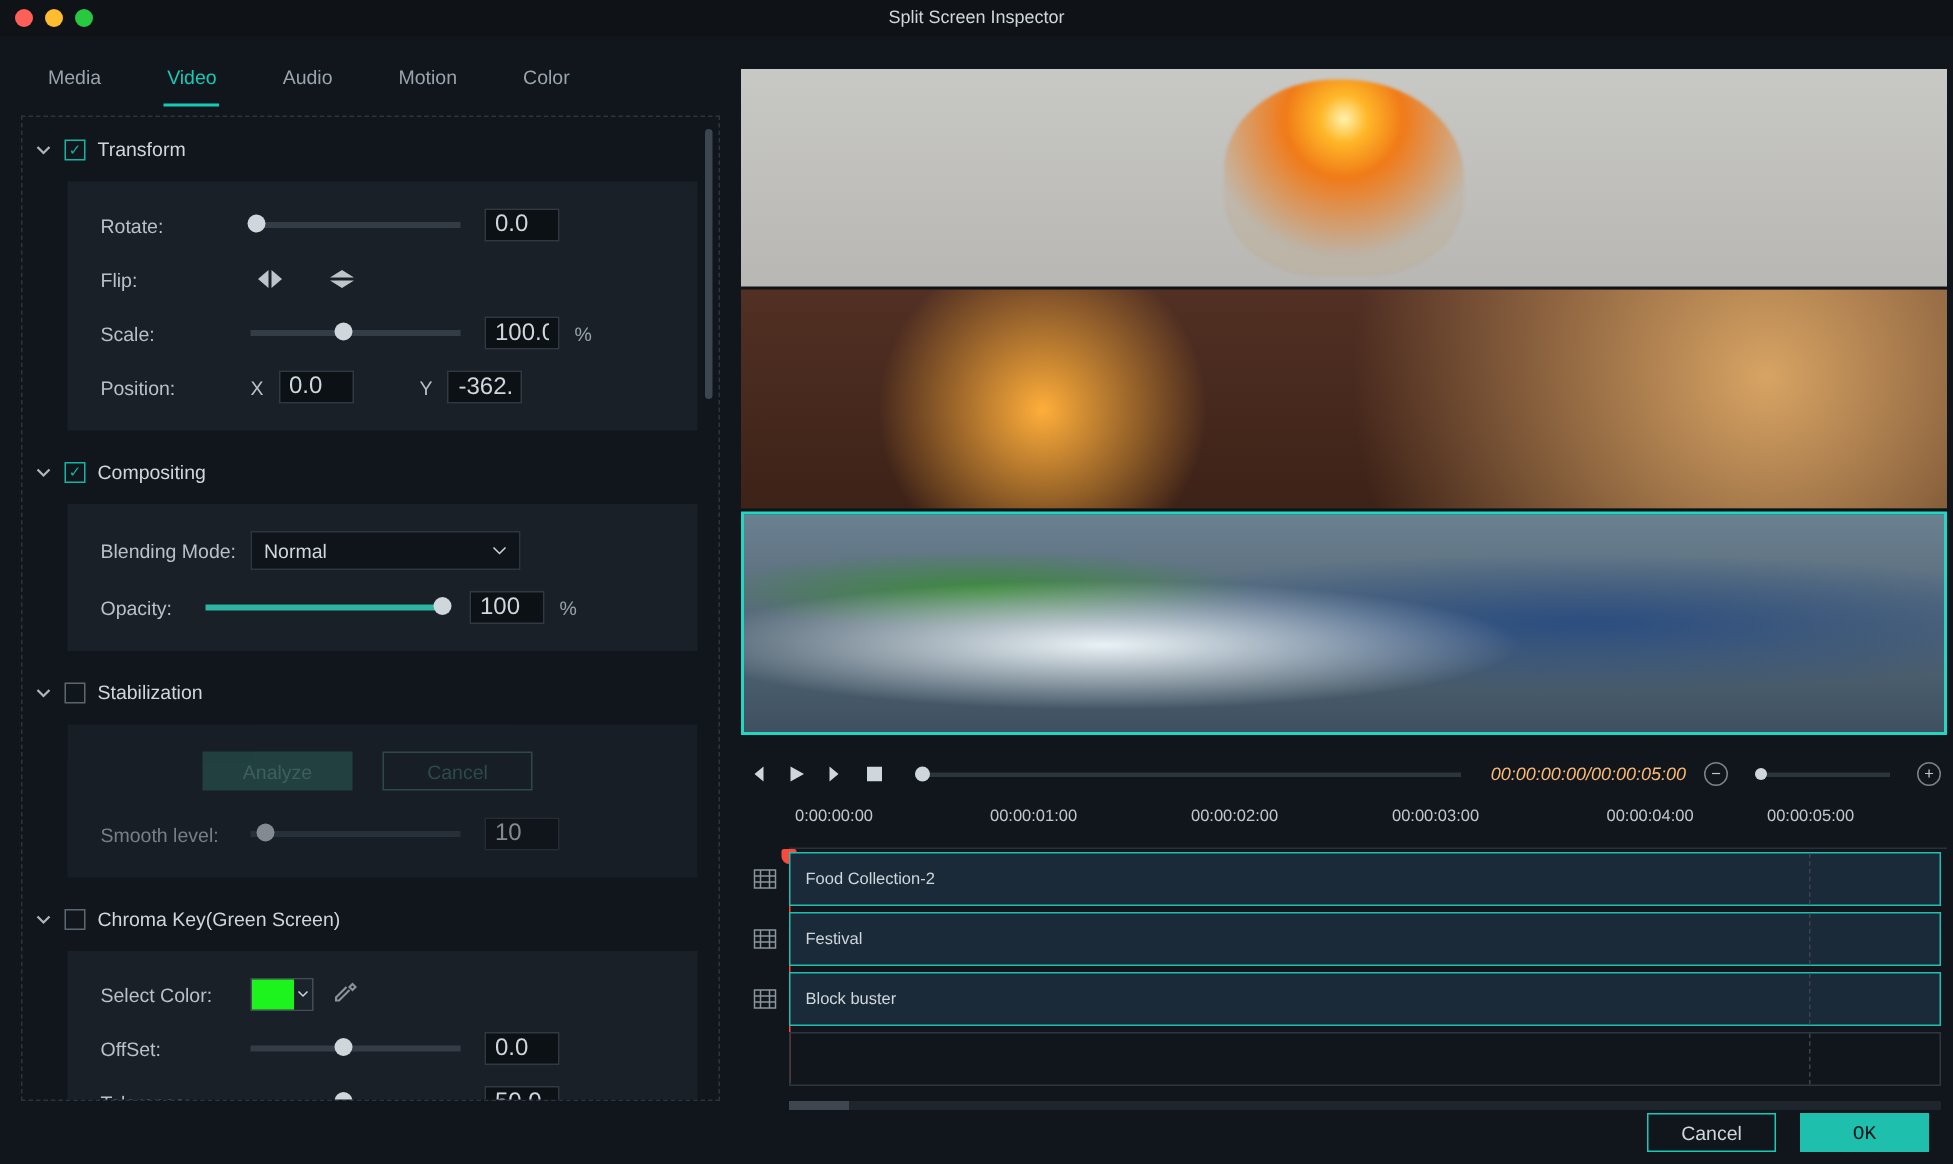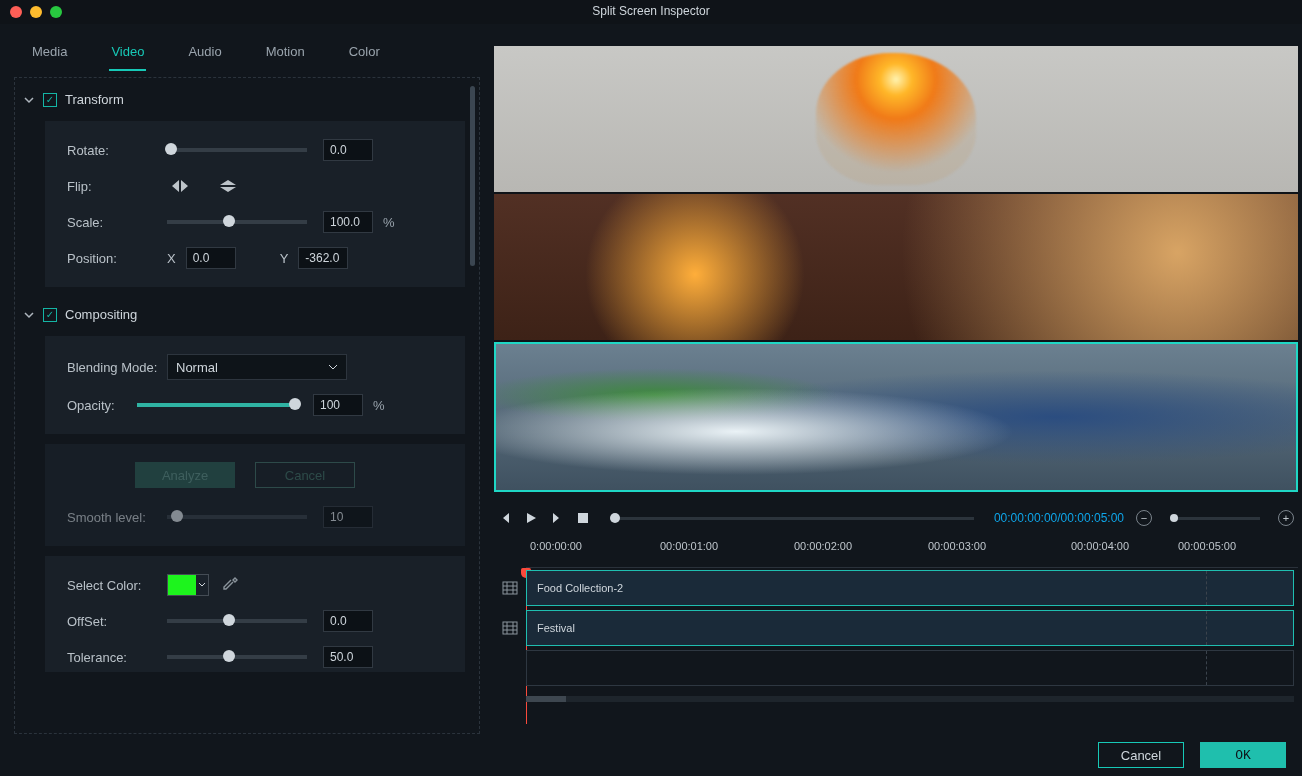--- a/index.html
+++ b/index.html
@@ -71,21 +71,21 @@
   width:140px; height:4px; background:#343d46;
   position:relative; margin-right:16px;
 }
 .slider .knob{
   position:absolute; top:-5px; width:12px;height:12px;
   border-radius:50%; background:#cfd6dc;
 }
 .sliderfill{height:100%;background:#2fb3a3;}
 .numbox{
   width:50px;height:22px;background:#0c1116;border:1px solid #313942;
-  color:#cfd6dc; padding:2px 6px; font-size:12px;
+  color:#cfd6dc; padding:2px 6px; font-size:16px;
 }
 .pct{margin-left:10px;color:#9aa4ad;}
 .iconbtn{
   width:26px;height:22px;display:flex;align-items:center;justify-content:center;
   color:#cfd6dc; margin-right:22px;
 }
 .xy{display:flex;align-items:center;gap:10px;}
 .xy span{color:#b9c1c8;}
 .selectbox{
   width:180px;height:26px;background:#0e1419;border:1px solid #2d353e;
@@ -132,21 +132,21 @@
              radial-gradient(ellipse at 70% 50%, #2b4d80 0%, rgba(30,60,120,0) 45%),
              radial-gradient(ellipse at 20% 35%, #3e8a3d 0%, rgba(62,138,61,0) 20%);
 }
 .playbar{
   height:28px;display:flex;align-items:center;gap:12px;
   padding:0 4px; margin-top:12px;
 }
 .pbtn{width:14px;height:14px;display:flex;align-items:center;justify-content:center;color:#cfd6dc;cursor:pointer;}
 .progress{flex:1;height:3px;background:#2c343c;position:relative;margin:0 8px;}
 .progress .k{position:absolute;left:0;top:-4px;width:10px;height:10px;border-radius:50%;background:#cfd6dc;}
-.tc{font-size:12px;color:#0ea5e9;}
+.tc{font-size:12px;color:#fdba74;font-style:italic;}
 .zoombtn{width:16px;height:16px;border:1px solid #7a838b;border-radius:50%;display:flex;align-items:center;justify-content:center;font-size:11px;color:#bfc6cc;cursor:pointer;}
 .zscale{width:90px;height:3px;background:#2c343c;position:relative;margin:0 6px;}
 .zscale .k{position:absolute;left:0;top:-3px;width:8px;height:8px;border-radius:50%;background:#cfd6dc;}
 
 .timeline{margin-top:6px;}
 .ruler{
   height:30px;position:relative;border-bottom:1px solid #2a313a;
   margin-left:32px;
 }
 .ruler .tick{position:absolute;top:2px;font-size:11px;color:#bfc6cc;}
@@ -285,36 +285,54 @@
               <div class="sliderfill" style="width:100%"></div>
               <div class="knob" style="left:152px"></div>
             </div>
             <input class="numbox" value="100" style="">
             <span class="pct">%</span>
           </div>
         </div>
       </div>
 
       <div class="section stabilization">
+        <div class="sec-head">
+          <span class="chev">
+            <svg width="12" height="12" viewBox="0 0 12 12" fill="none">
+                <path d="M2 4l4 4 4-4" stroke-width="1.5"></path>
+              </svg>
+          </span>
+          <span class="cb unchecked">✓</span>
+          <span class="sec-title">Stabilization</span>
+        </div>
         <div class="sec-body disabled-body">
           <div class="row" style="justify-content:center;margin-bottom:18px">
             <div class="btn-pill a">Analyze</div>
             <div class="btn-pill">Cancel</div>
           </div>
           <div class="row" style="margin-bottom:0">
             <div class="lbl-wide" style="width:100px">Smooth level:</div>
             <div class="slider">
                 <div class="knob" style="left:4px"></div>
               </div>
             <input class="numbox" value="10" style="">
           </div>
         </div>
       </div>
 
       <div class="section">
+        <div class="sec-head">
+          <span class="chev">
+            <svg width="12" height="12" viewBox="0 0 12 12" fill="none">
+                <path d="M2 4l4 4 4-4" stroke-width="1.5"></path>
+              </svg>
+          </span>
+          <span class="cb unchecked">✓</span>
+          <span class="sec-title">Chroma Key(Green Screen)</span>
+        </div>
         <div class="sec-body" style="padding-bottom:4px">
           <div class="row">
             <div class="lbl">Select Color:</div>
             <div class="colorbox">
               <div class="sw"></div>
               <div class="dd">
                   <svg width="8" height="8" viewBox="0 0 8 8">
                     <path d="M1 2l3 3 3-3" stroke="#cfd6dc" fill="none"></path>
                   </svg>
                 </div>
@@ -415,20 +433,32 @@
                 <rect x="1" y="1" width="14" height="12"></rect>
                 <path d="M1 5h14M1 9h14M5 1v12M11 1v12"></path>
               </svg>
             </div>
           <div class="clipbar">
               <span>Festival</span>
               <div class="vline"></div>
             </div>
         </div>
         <div class="track">
+          <div class="icon">
+              <svg width="16" height="14" viewBox="0 0 16 14" fill="none" stroke="#8c959d">
+                <rect x="1" y="1" width="14" height="12"></rect>
+                <path d="M1 5h14M1 9h14M5 1v12M11 1v12"></path>
+              </svg>
+            </div>
+          <div class="clipbar">
+              <span>Block buster</span>
+              <div class="vline"></div>
+            </div>
+        </div>
+        <div class="track">
           <div class="icon"></div>
           <div class="clipbar empty">
               <div class="vline"></div>
             </div>
         </div>
       </div>
       <div class="hscroll">
           <div class="th"></div>
         </div>
     </div>

